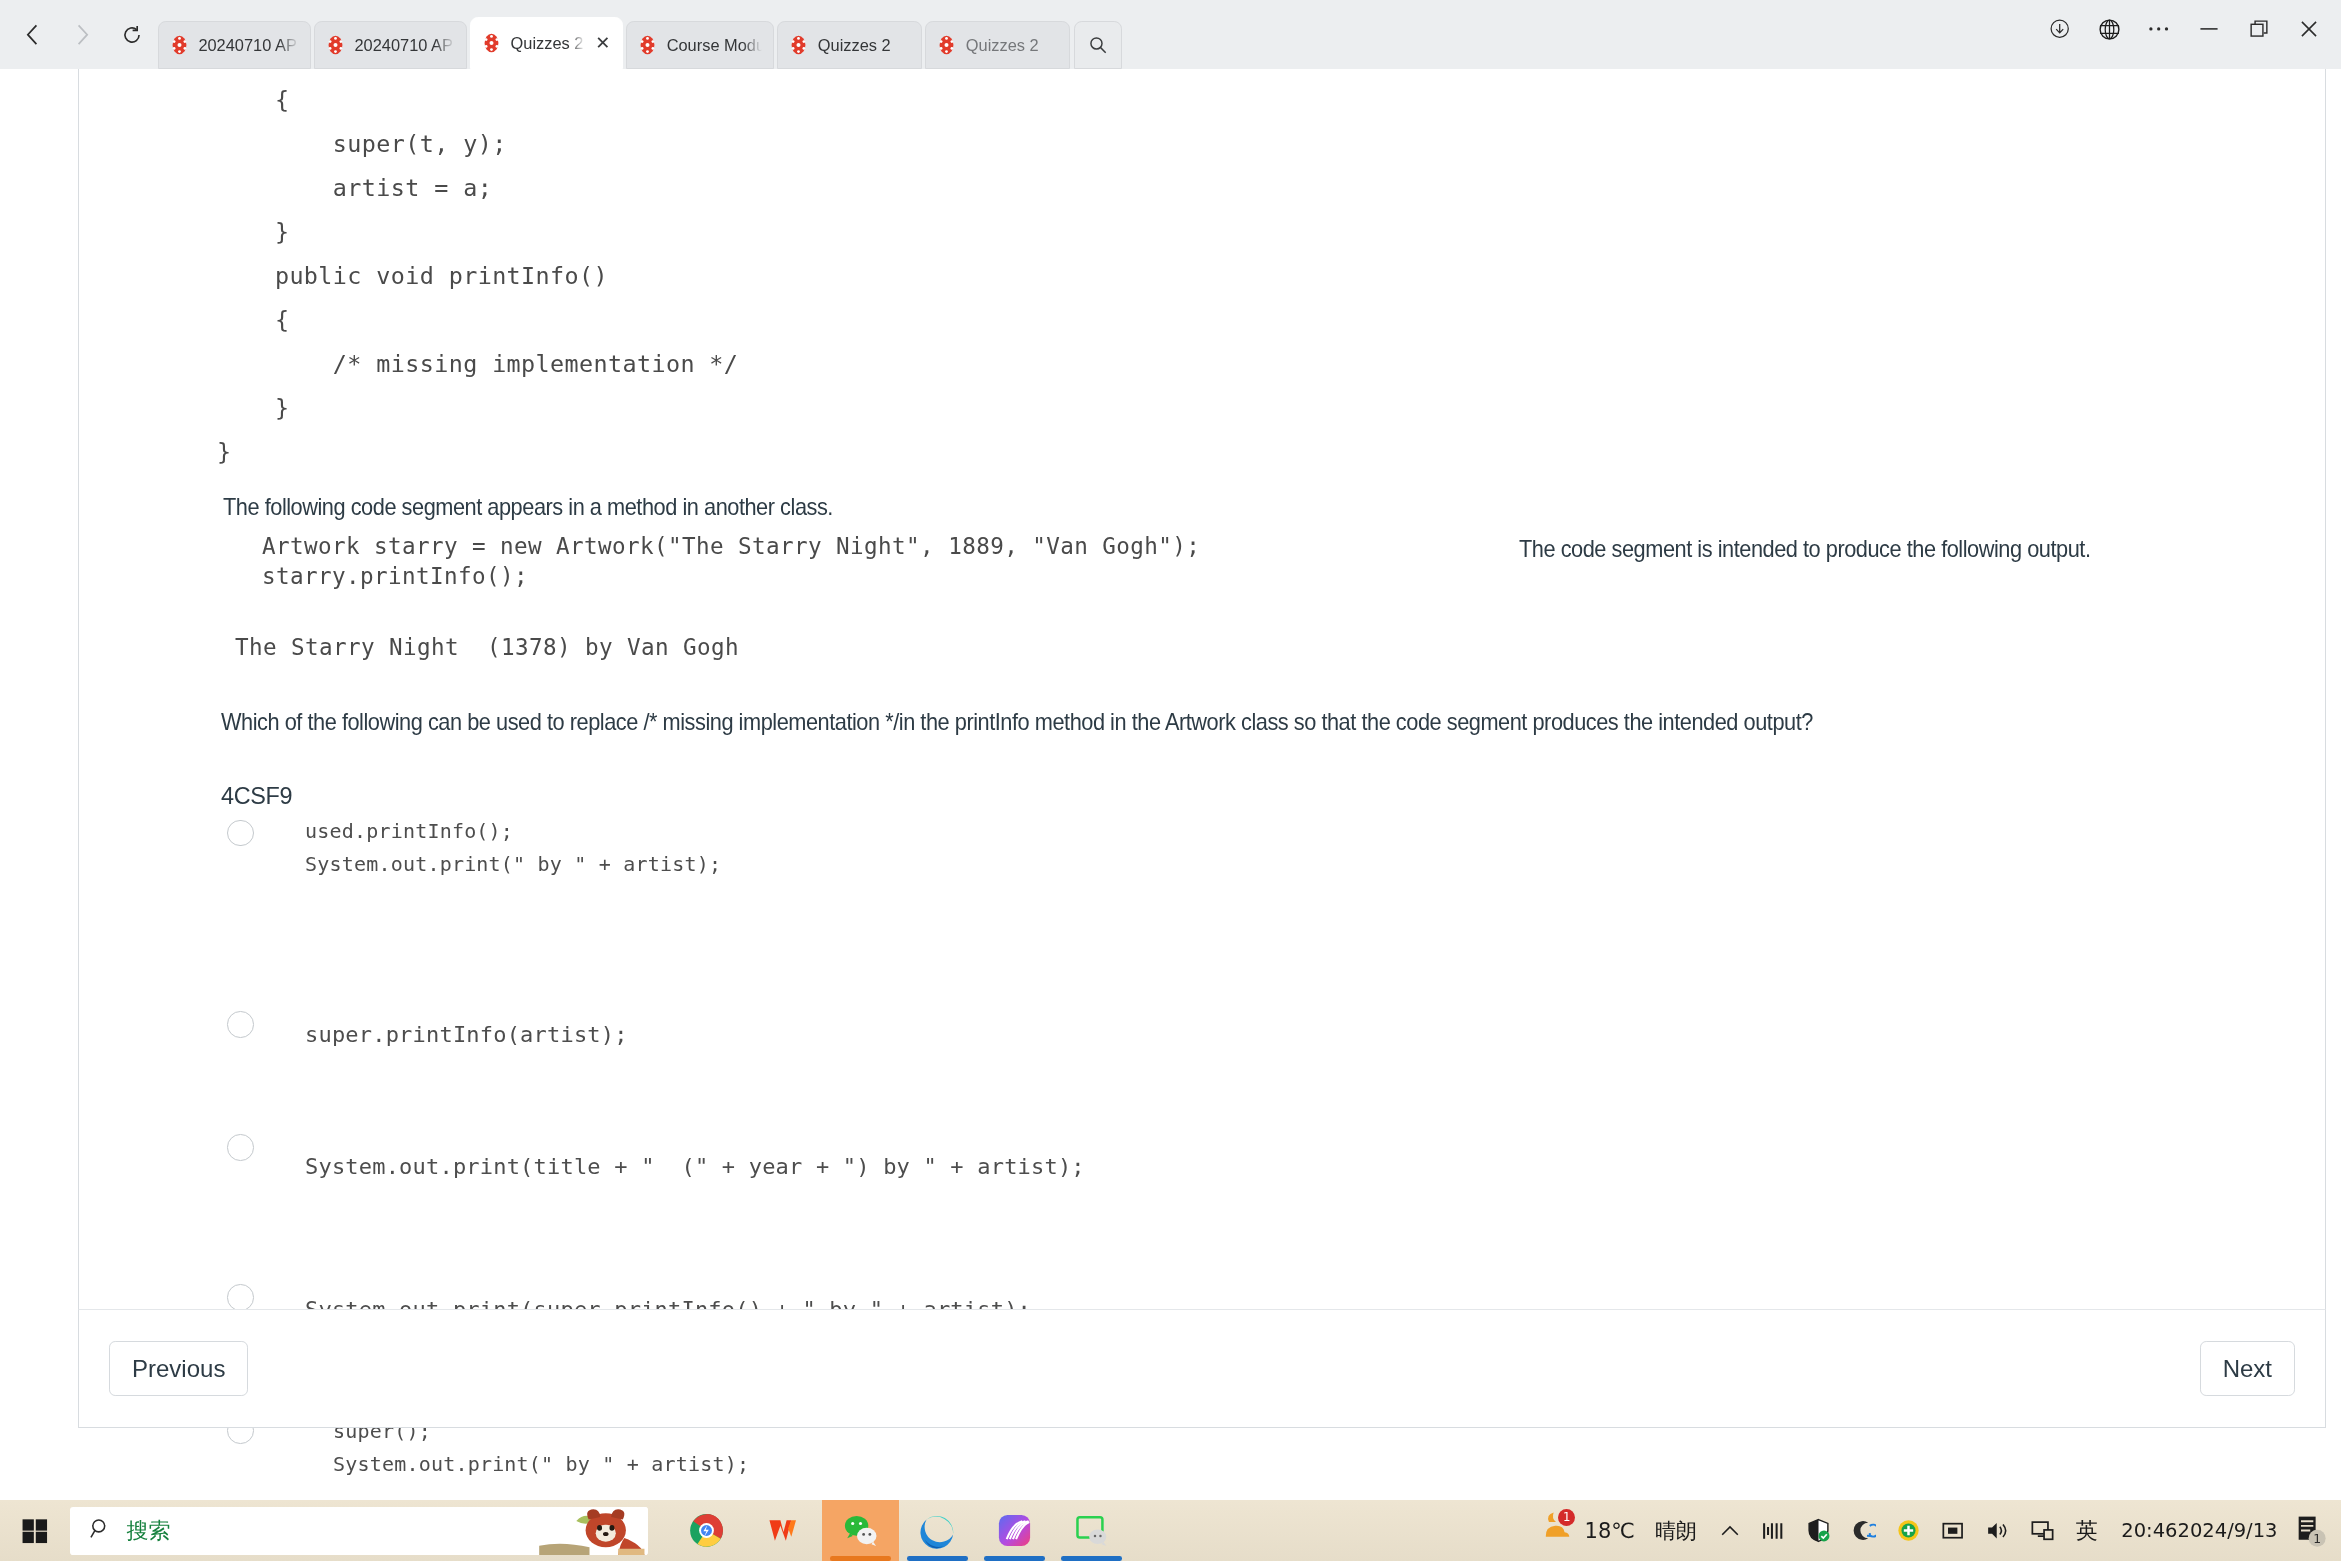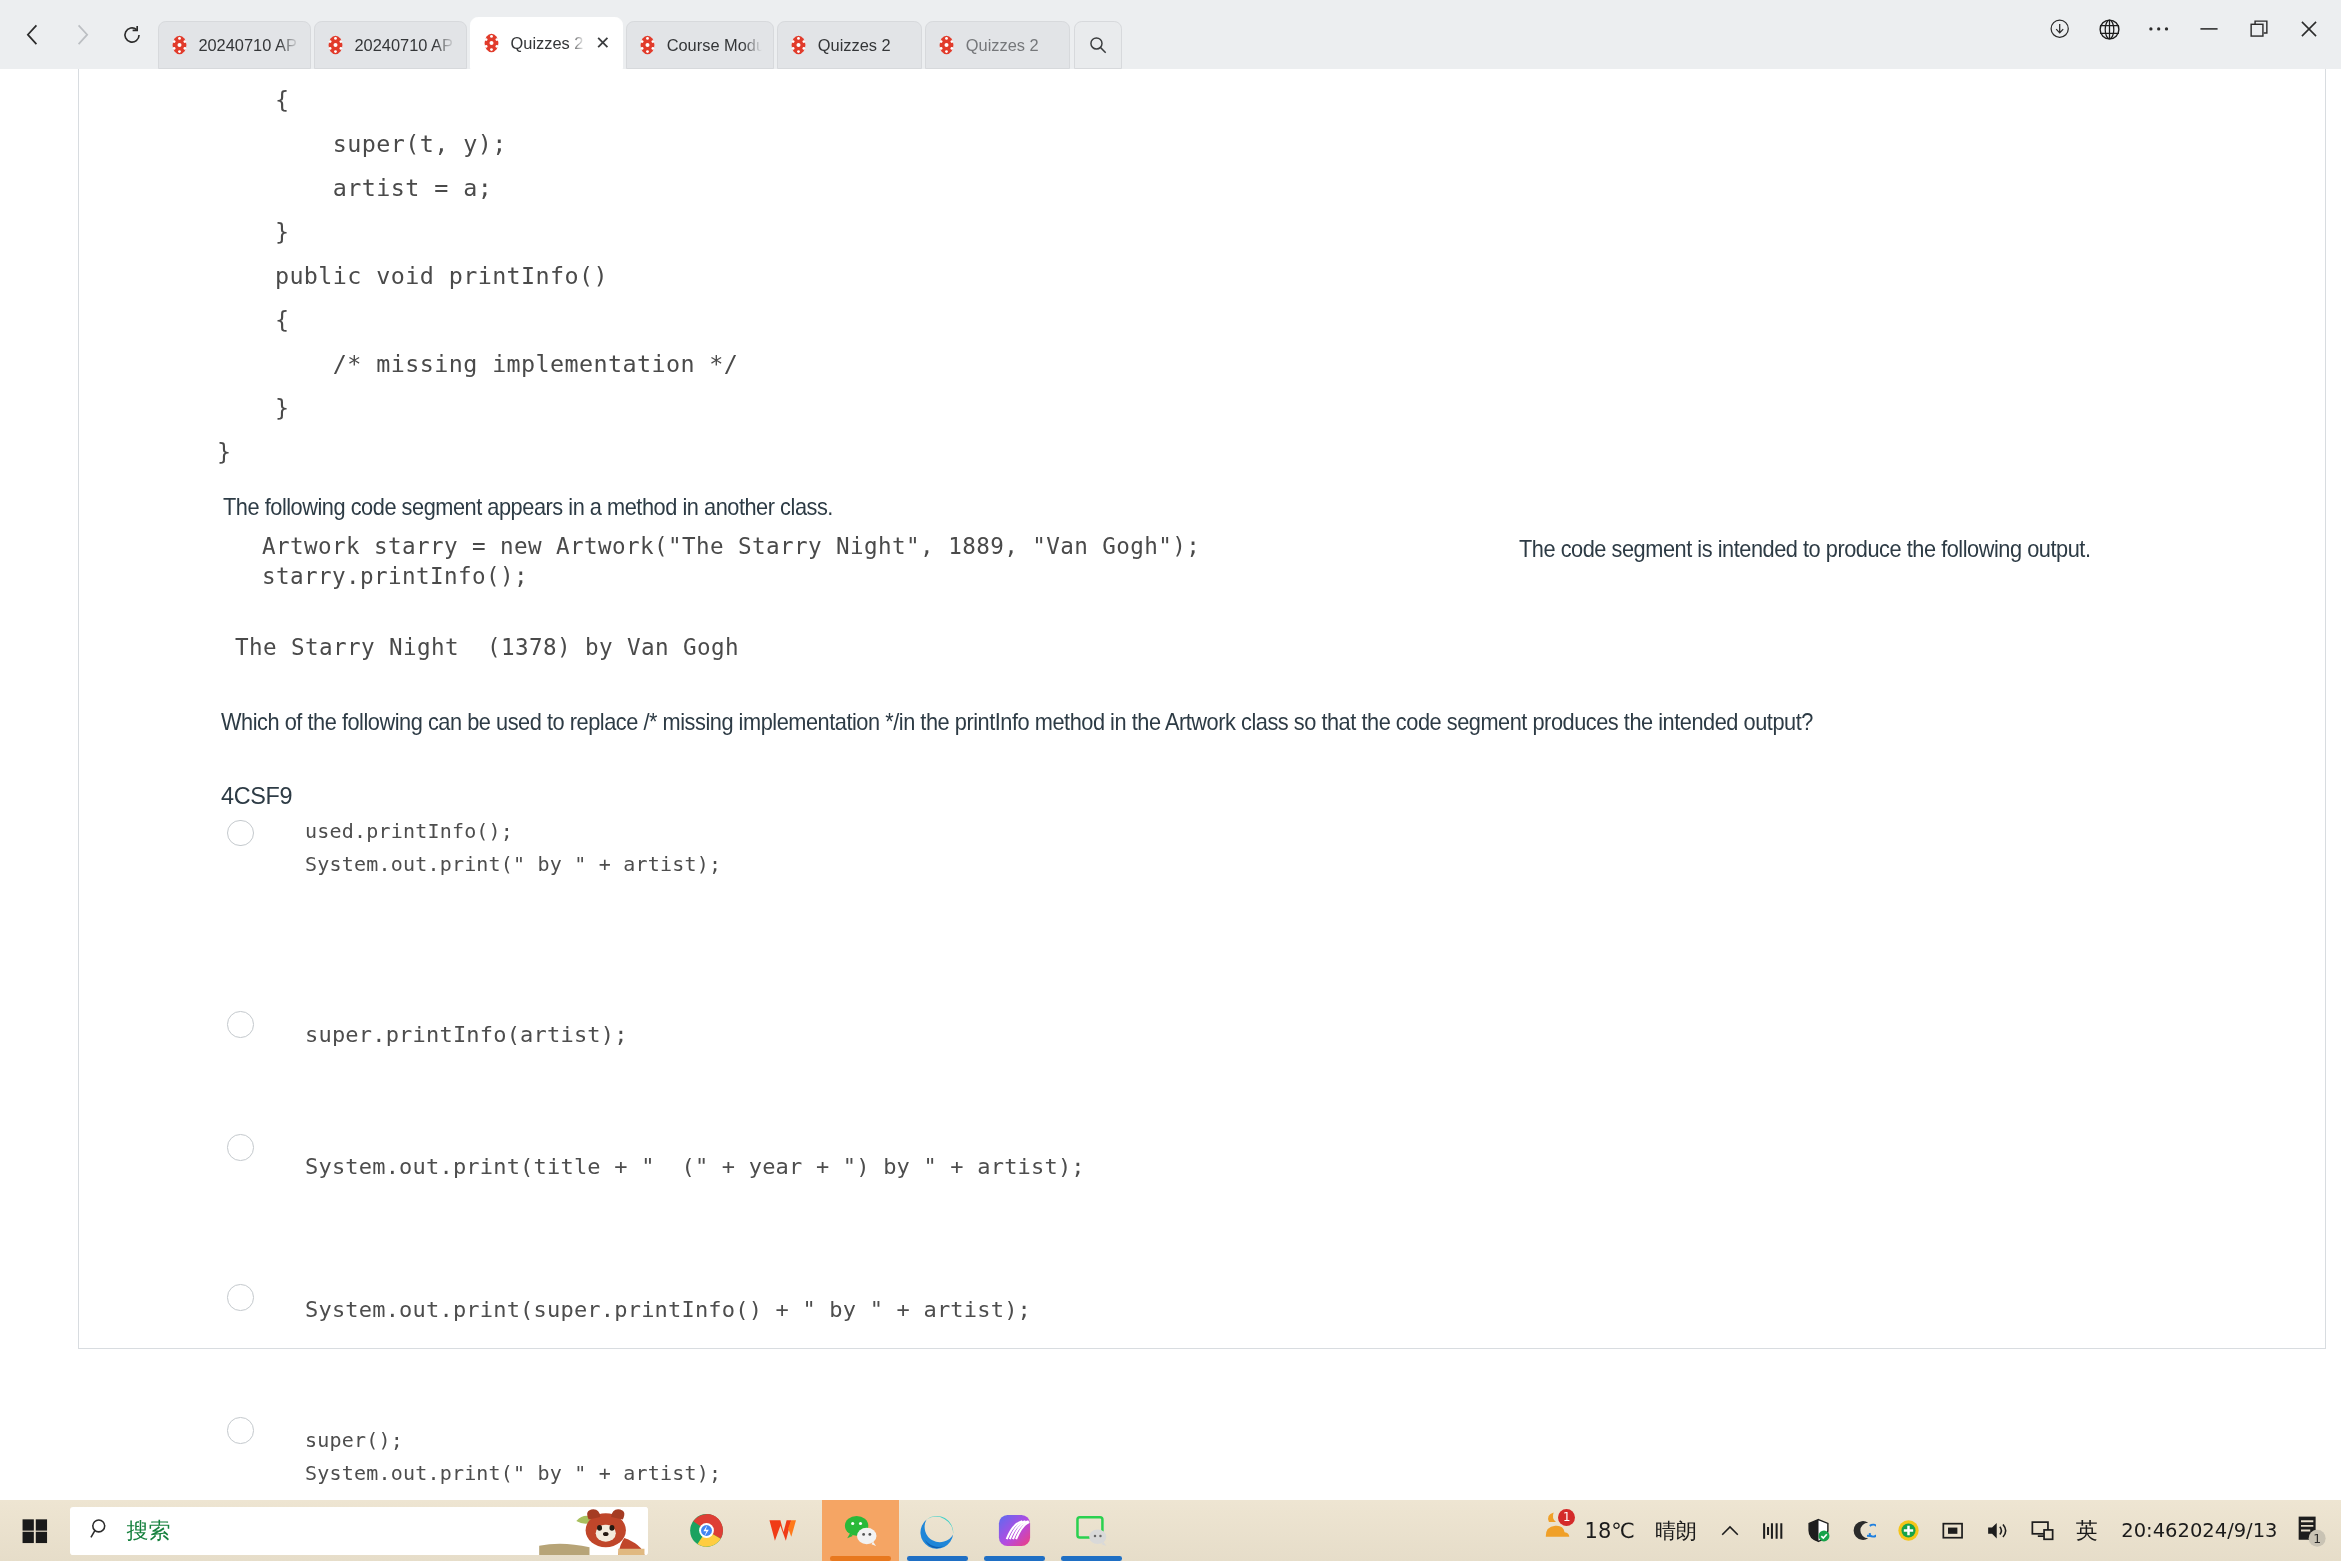--- a/index.html
+++ b/index.html
@@ -522,28 +522,32 @@
           <pre class="answer-text sz-md" style="top:159px;">System.out.print(title + "  (" + year + ") by " + artist);</pre>
         </div>
 
         <div class="answer" style="top:270px;">
           <span class="radio" style="top:199px;"></span>
           <pre class="answer-text sz-md" style="top:208px;">System.out.print(super.printInfo() + " by " + artist);</pre>
         </div>
 
         <div class="answer" style="top:358px;">
           <span class="radio" style="top:244px;"></span>
-          <pre class="answer-text sz-sm" style="top:251px;">super();
+          <pre class="answer-text sz-sm" style="top:242px;margin-left:28px;">super();
 System.out.print(" by " + artist);</pre>
         </div>
 
       </div>
     </div>
   </div>
 
+  <div id="card-footer">
+    <button class="navbtn">Previous</button>
+    <button class="navbtn">Next</button>
+  </div>
 </div>
 
 <div id="taskbar">
 
   <div id="start-btn">
     <svg width="28" height="28" viewBox="0 0 36 36">
       <rect x="2" y="3" width="14.5" height="14.5" fill="#1a1a1a"></rect>
       <rect x="19" y="3" width="14.5" height="14.5" fill="#1a1a1a"></rect>
       <rect x="2" y="19" width="14.5" height="14.5" fill="#1a1a1a"></rect>
       <rect x="19" y="19" width="14.5" height="14.5" fill="#1a1a1a"></rect>

